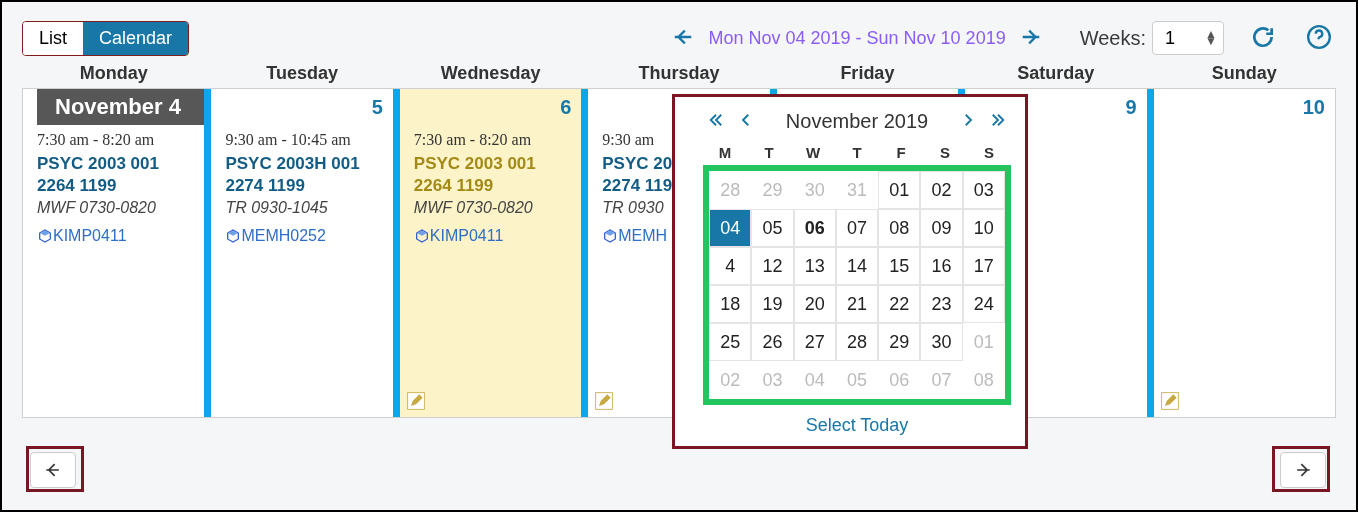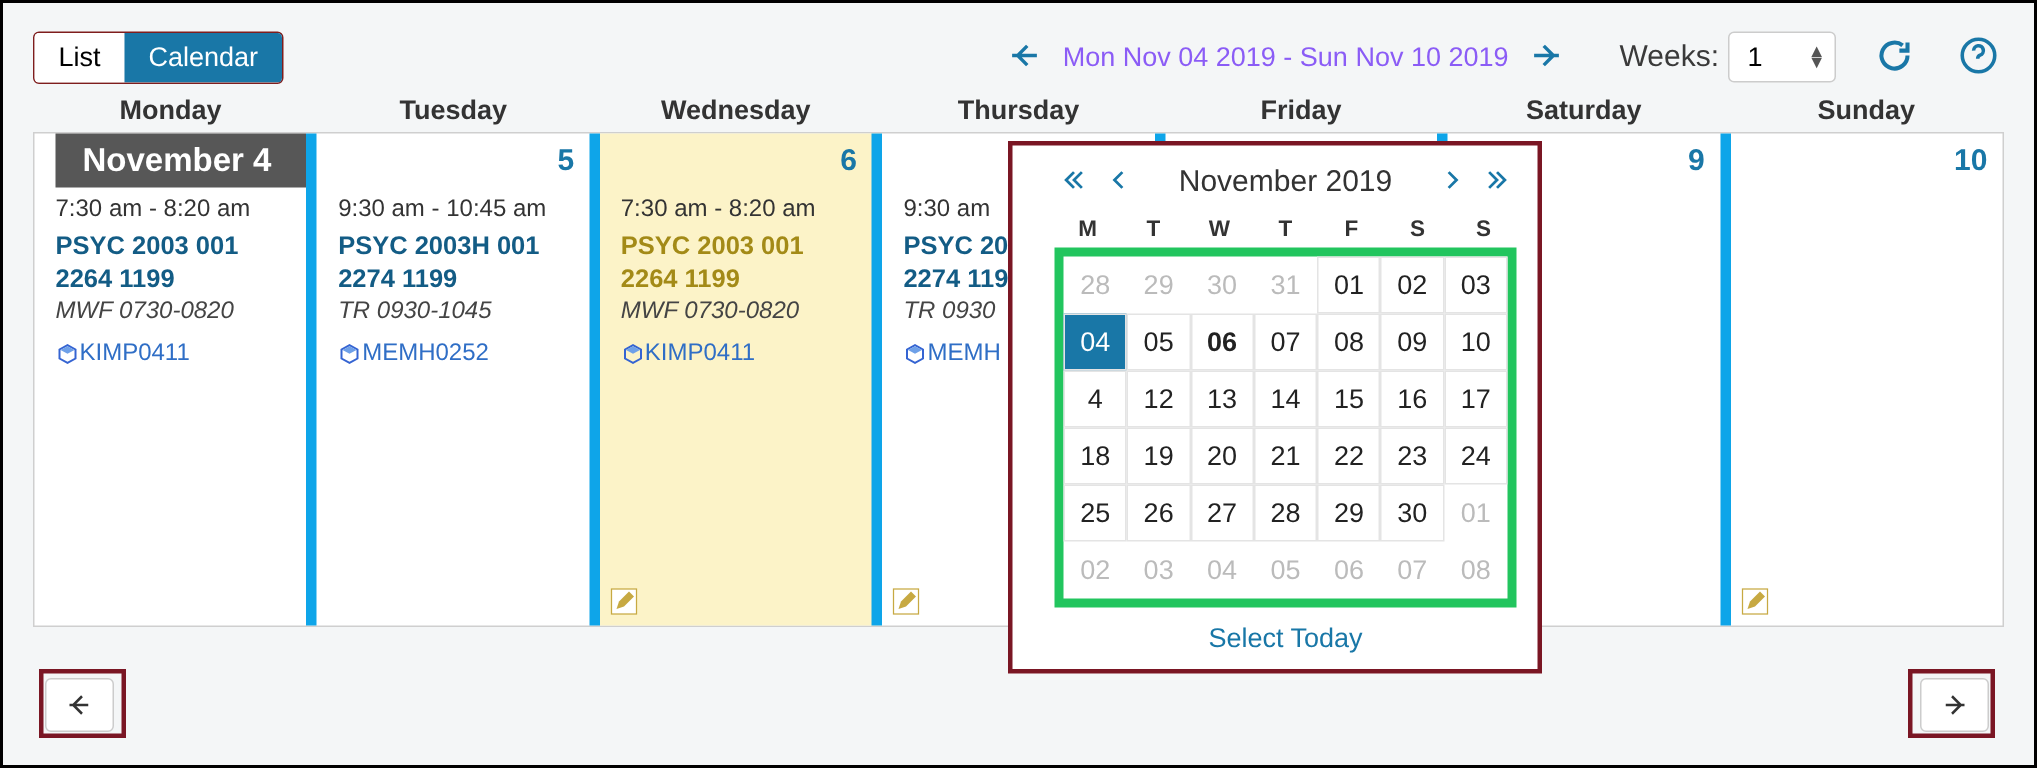--- a/index.html
+++ b/index.html
@@ -39,21 +39,21 @@
   .day-col { flex:1; border-right:7px solid #0ea5e9; display:flex; flex-direction:column; position:relative; }
   .day-col:last-child{border-right:none;}
   .day-header { font-weight:700; font-size:18px; color:#333; text-align:center; padding:6px 0 0 0; height:24px; position:absolute; top:-32px; left:0; right:0;}
   .day-num-row { display:flex; justify-content:flex-end; align-items:center; padding:4px 10px; font-weight:700; font-size:20px; color:#1977a7; height:36px;margin-left:14px; }
   .day-col.highlight { background:#fcf3c8; }
   .day-col.selected .day-num-row {
     background:#575757; color:#fff; justify-content:space-between; padding-left:18px;
   }
   .day-col.selected .day-num-row .label { font-size:22px; }
   .event { padding:6px 10px 0 14px; }
-  .event-time { font-size:16px; color:#333; }
+  .event-time { font-size:16px; color:#333;font-family:Liberation Serif, serif; }
   .event-code { font-weight:700; color:#135c85; font-size:17px; line-height:1.3; margin-top:4px;}
   .event-code.dim { color:#a38a17; }
   .event-sched { font-style:italic; color:#444; font-size:16px; margin-top:2px;}
   .event-loc { color:#2f6ec6; font-size:16px; margin-top:10px; display:flex; align-items:center; gap:0;}
   .cube-icon { width:16px; height:16px; color:#3564d2; }
   .edit-icon-slot { position:absolute; bottom:6px; left:6px; width:20px; height:20px; color:#9a7c12; }
 
   
   .page-arrow {
     position:absolute; bottom:22px; width:46px; height:36px; border:1px solid #ccc;

